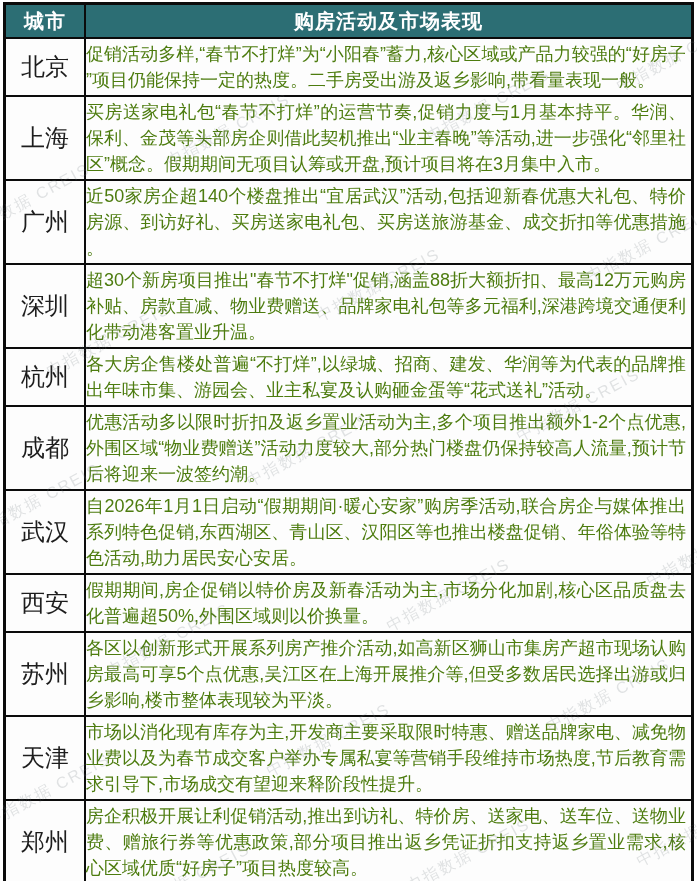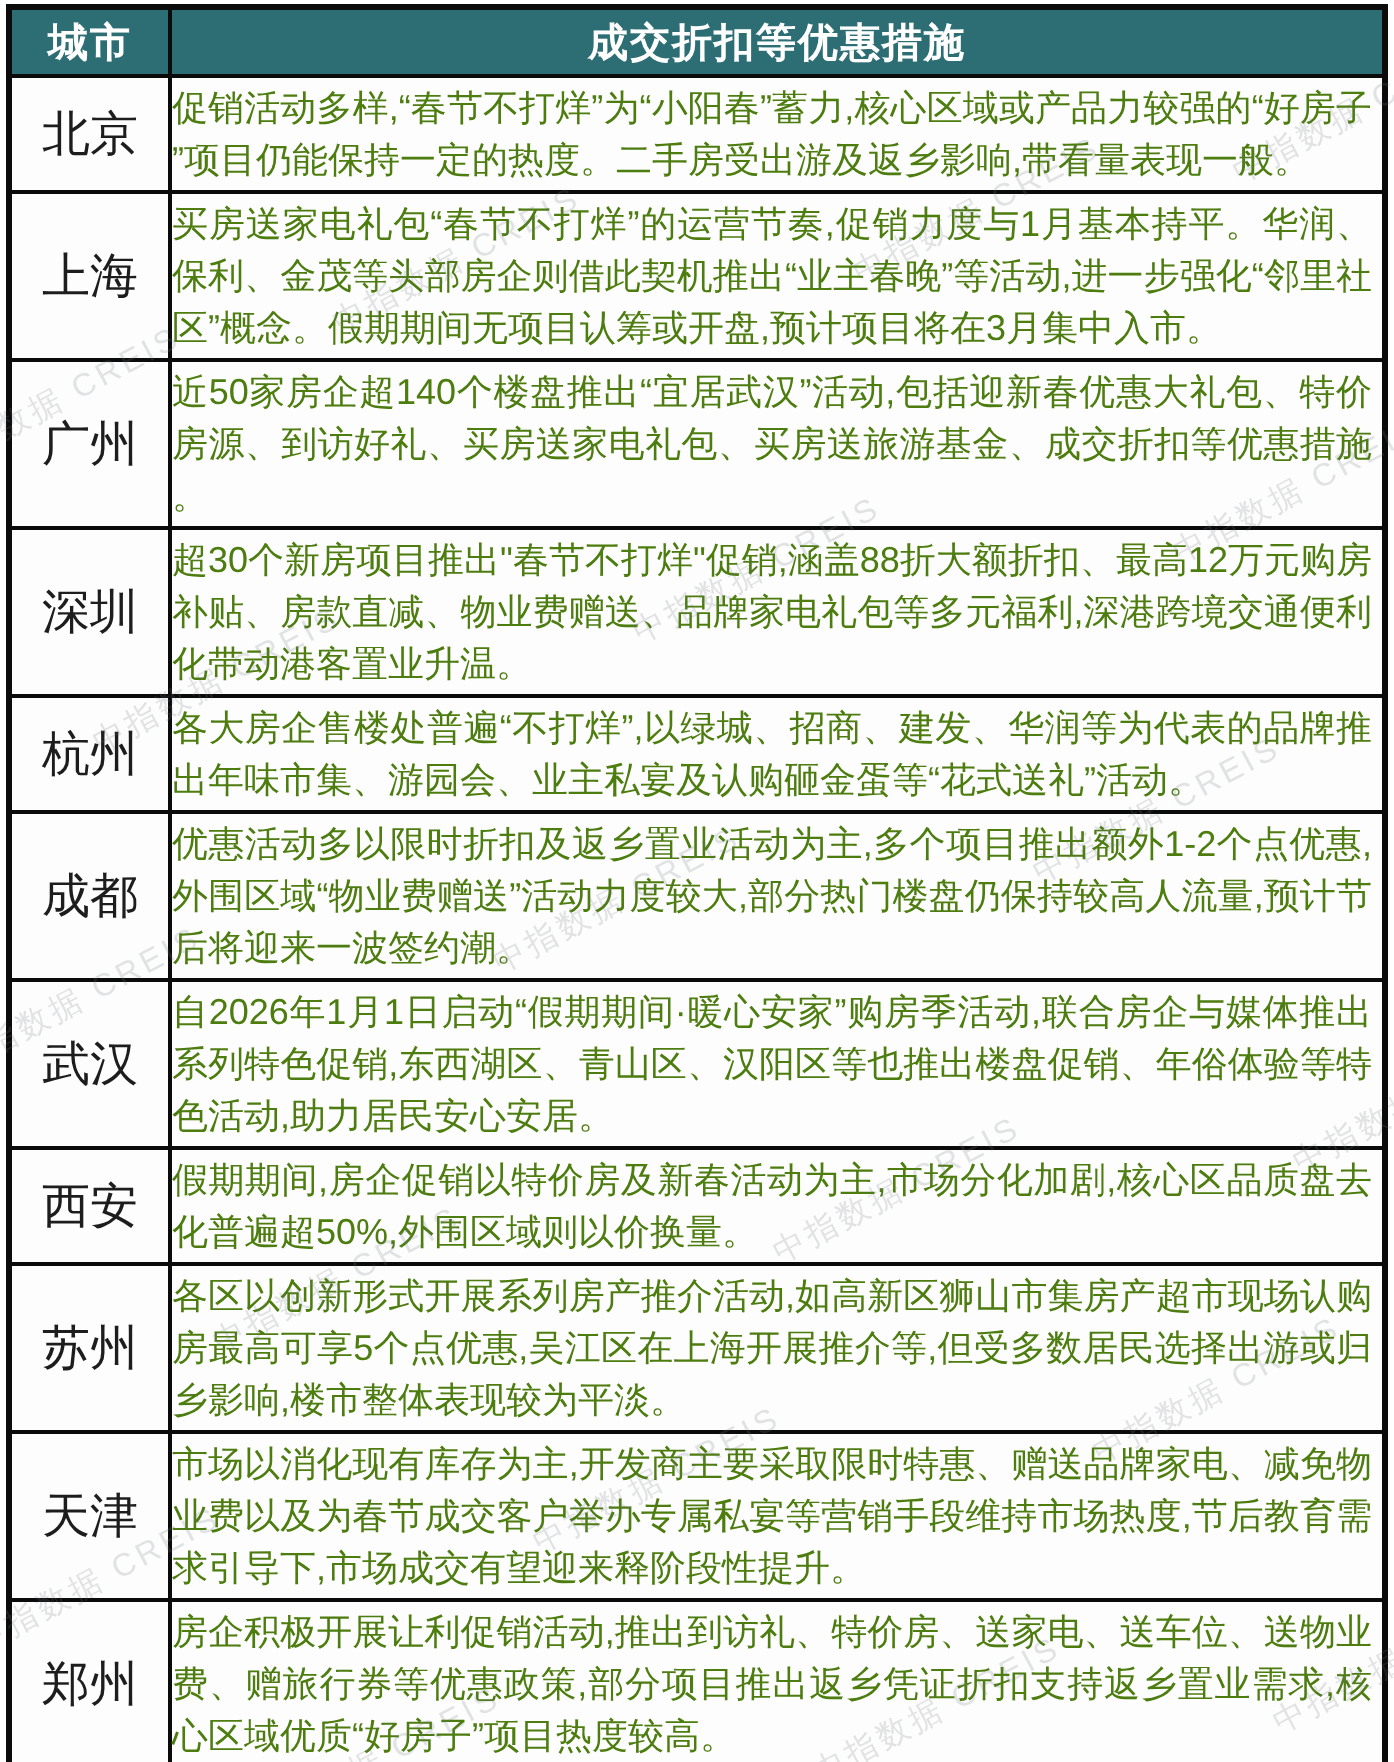--- a/index.html
+++ b/index.html
@@ -72,21 +72,21 @@
   }
 </style>
 </head>
 <body>
 
 <div id="page">
   <table class="city-table">
     <thead>
       <tr>
         <th class="h-city">城市</th>
-        <th class="h-activity">成交折扣等优惠措施</th>
+        <th class="h-activity">购房活动及市场表现</th>
       </tr>
     </thead>
     <tbody>
       <tr>
         <td class="city">北京</td>
         <td class="desc">促销活动多样,“春节不打烊”为“小阳春”蓄力,核心区域或产品力较强的“好房子”项目仍能保持一定的热度。二手房受出游及返乡影响,带看量表现一般。</td>
       </tr>
       <tr>
         <td class="city">上海</td>
         <td class="desc">买房送家电礼包“春节不打烊”的运营节奏,促销力度与1月基本持平。华润、保利、金茂等头部房企则借此契机推出“业主春晚”等活动,进一步强化“邻里社区”概念。假期期间无项目认筹或开盘,预计项目将在3月集中入市。</td>

